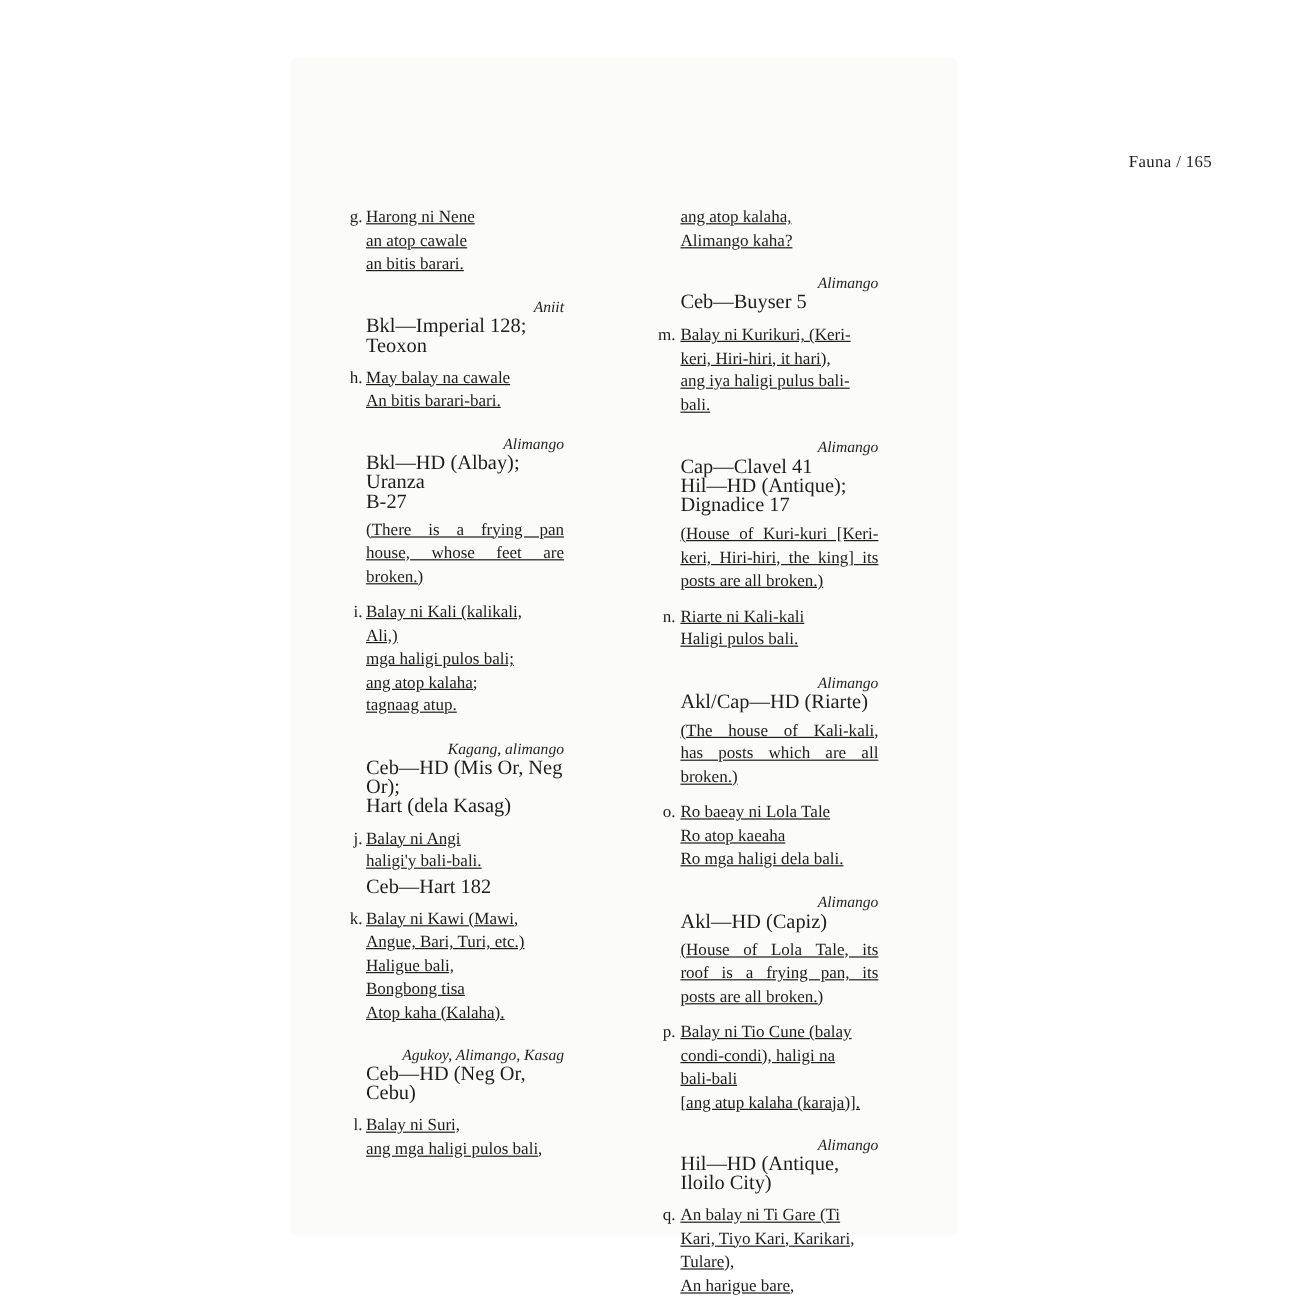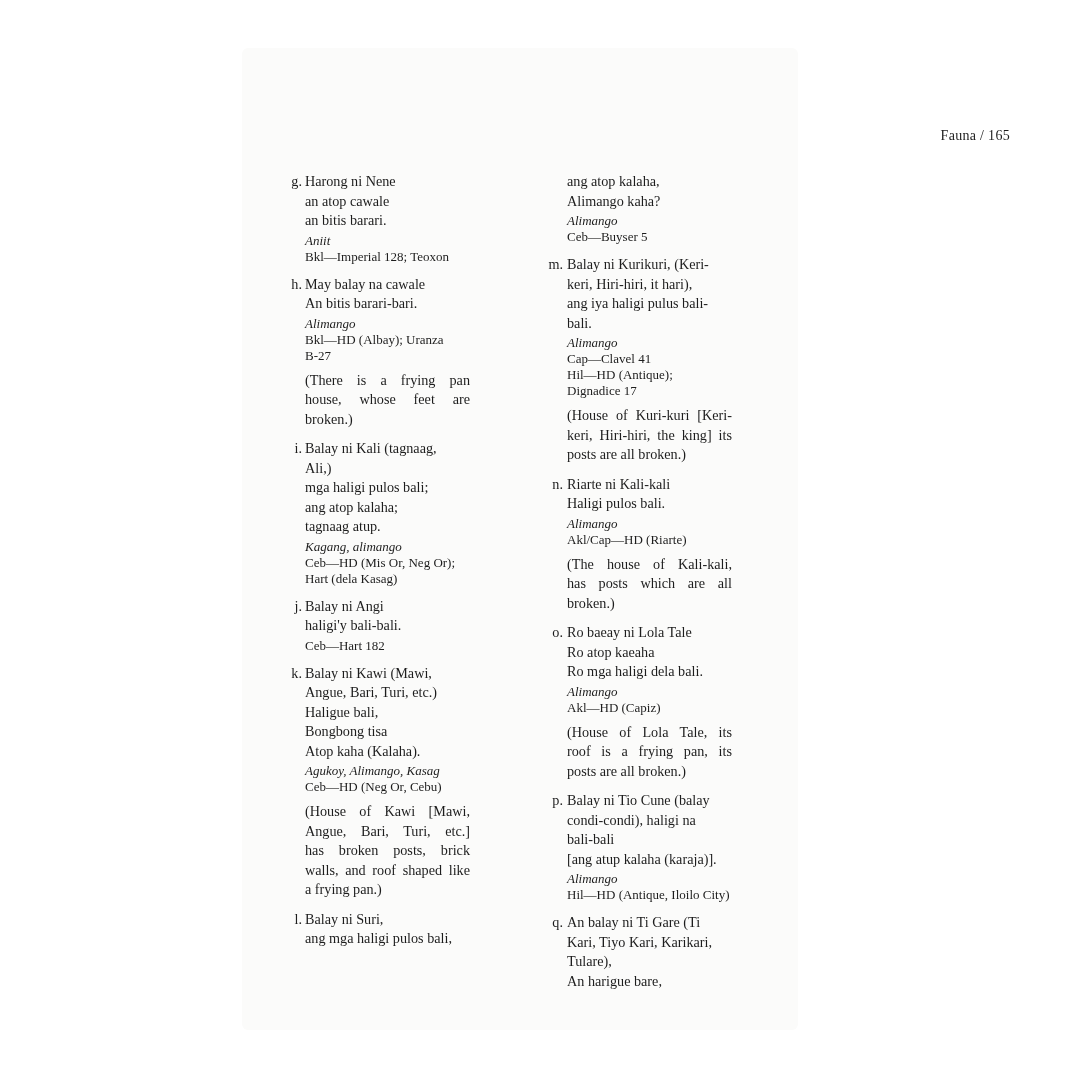--- a/index.html
+++ b/index.html
@@ -7,23 +7,23 @@
          font-family: "Liberation Serif", "DejaVu Serif", serif; color: #1d1d1d; }
   .page { position: absolute; left: 242px; top: 48px; width: 556px; height: 982px;
           background: #fbfbfa; border-radius: 6px; }
   .header { position: absolute; right: 70px; top: 128px; font-size: 14px; letter-spacing: 0.3px; }
   .col { position: absolute; width: 165px; font-size: 14.2px; line-height: 19.5px; }
   .col.left { left: 305px; top: 172px; }
   .col.right { left: 567px; top: 172px; }
   .entry { position: relative; margin-bottom: 10px; }
   .marker { position: absolute; left: -19px; top: 0; width: 16px; text-align: right; }
   .right .marker { left: -20px; }
-  .line { display: block; white-space: nowrap; }
-  .answer { display: block; text-align: left; font-style: italic; font-size: 13px; line-height: 17px; margin-top: 1px; }
-  .source { display: block; font-size: 13px; line-height: 16px; }
+  .line { display: block; white-space: nowrap; text-decoration: underline; }
+  .answer { display: block; text-align: right; font-style: italic; font-size: 13px; line-height: 17px; margin-top: 16px; }
+  .source { display: block; font-size: 17px; line-height: 16px; }
   .translation { display: block; margin-top: 7px; }
   .translation .line { text-align: justify; text-align-last: justify; white-space: normal; }
   .translation .line.last { text-align-last: left; }
   .gap-small { height: 2px; }
 </style>
 </head>
 <body>
 
 <div class="page"></div>
 <div class="header">Fauna / 165</div>
@@ -45,21 +45,21 @@
       <span class="source">Bkl—HD (Albay); Uranza</span>
       <span class="source">B-27</span>
       <div class="translation">
         <span class="line">(There is a frying pan</span>
         <span class="line">house, whose feet are</span>
         <span class="line last">broken.)</span>
       </div>
     </div>
     <div class="entry">
       <span class="marker">i.</span>
-      <span class="line">Balay ni Kali (tagnaag,</span>
+      <span class="line">Balay ni Kali (kalikali,</span>
       <span class="line">Ali,)</span>
       <span class="line">mga haligi pulos bali;</span>
       <span class="line">ang atop kalaha;</span>
       <span class="line">tagnaag atup.</span>
       <span class="answer">Kagang, alimango</span>
       <span class="source">Ceb—HD (Mis Or, Neg Or);</span>
       <span class="source">Hart (dela Kasag)</span>
     </div>
     <div class="entry">
       <span class="marker">j.</span>
@@ -70,27 +70,20 @@
     </div>
     <div class="entry">
       <span class="marker">k.</span>
       <span class="line">Balay ni Kawi (Mawi,</span>
       <span class="line">Angue, Bari, Turi, etc.)</span>
       <span class="line">Haligue bali,</span>
       <span class="line">Bongbong tisa</span>
       <span class="line">Atop kaha (Kalaha).</span>
       <span class="answer">Agukoy, Alimango, Kasag</span>
       <span class="source">Ceb—HD (Neg Or, Cebu)</span>
-      <div class="translation">
-        <span class="line">(House of Kawi [Mawi,</span>
-        <span class="line">Angue, Bari, Turi, etc.]</span>
-        <span class="line">has broken posts, brick</span>
-        <span class="line">walls, and roof shaped like</span>
-        <span class="line last">a frying pan.)</span>
-      </div>
     </div>
     <div class="entry">
       <span class="marker">l.</span>
       <span class="line">Balay ni Suri,</span>
       <span class="line">ang mga haligi pulos bali,</span>
     </div>
   </div>
 <div class="col right" id="col-right">
     <div class="entry">
       <span class="line">ang atop kalaha,</span>

